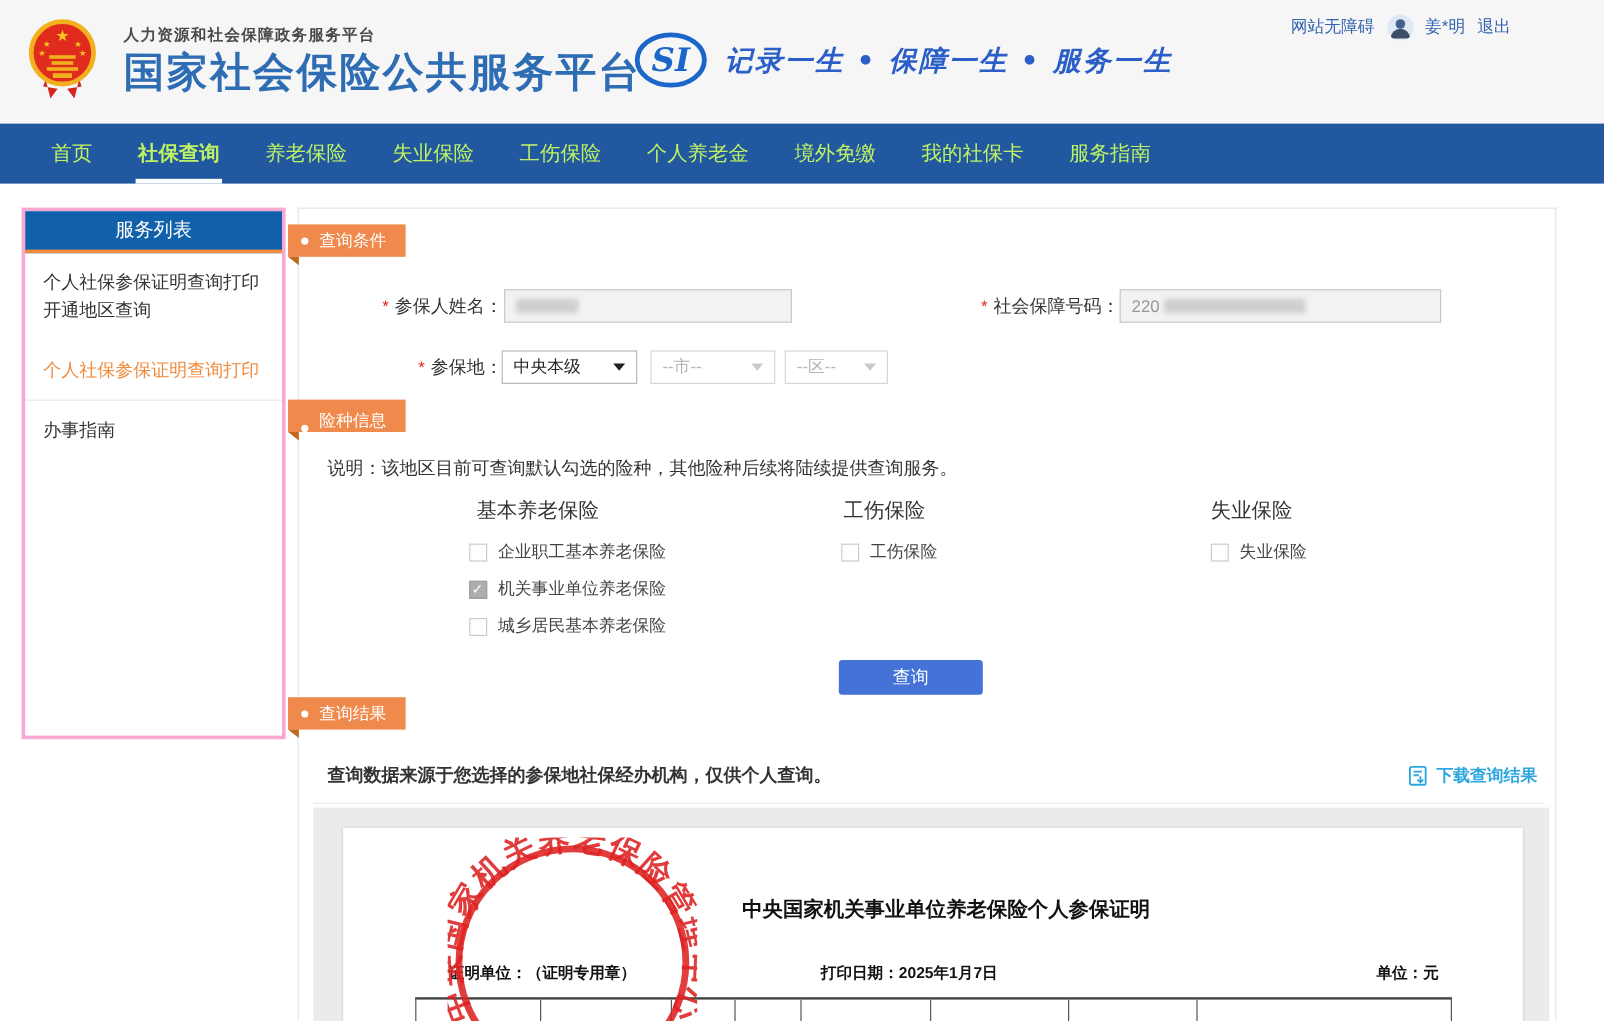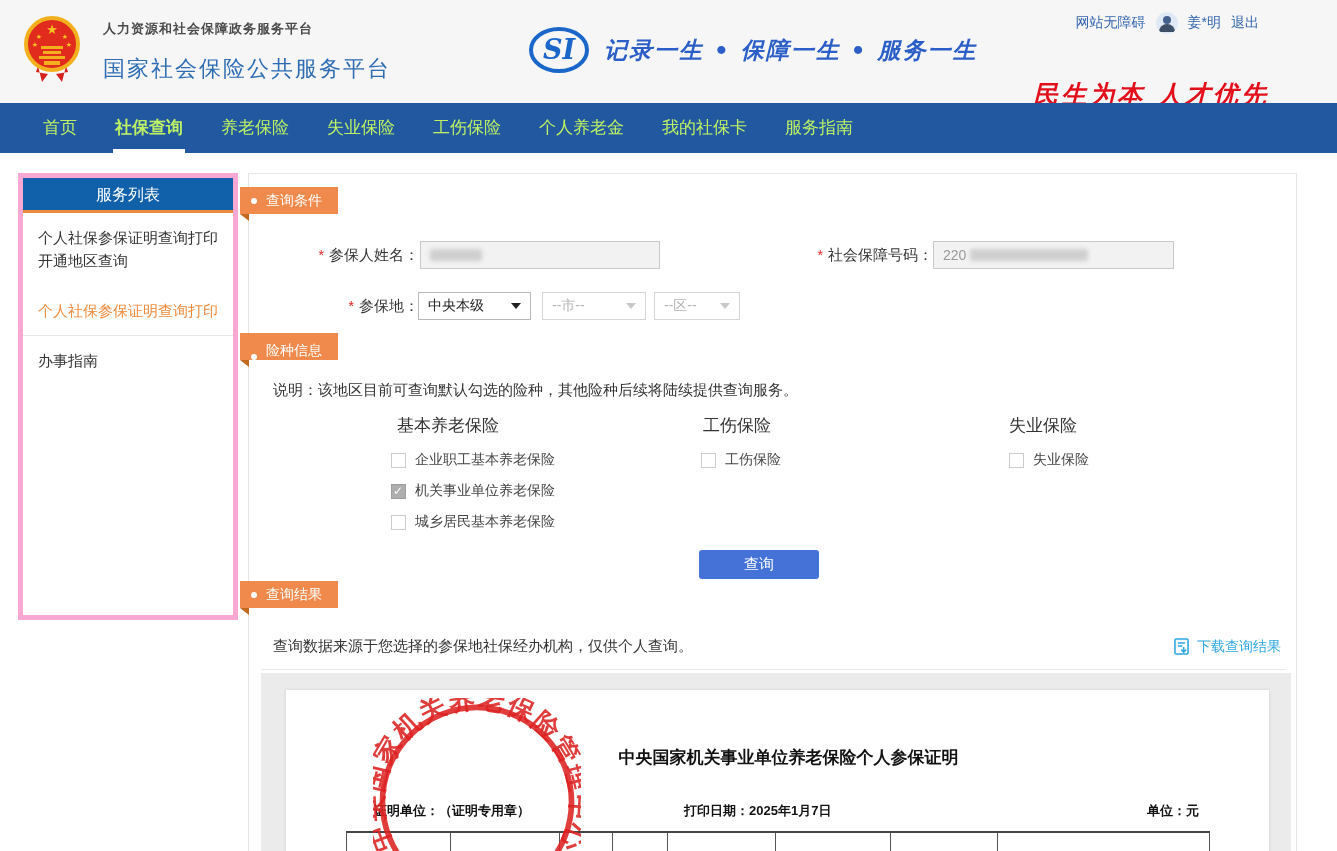--- a/index.html
+++ b/index.html
@@ -5,37 +5,37 @@
   * { margin:0; padding:0; box-sizing:border-box; }
   html,body { width:1337px; height:851px; overflow:hidden; }
   body { font-family:"Liberation Sans","DejaVu Sans",sans-serif; background:#fff; color:#333; }
   .page { position:relative; width:1337px; height:851px; }
 
   
   .header { position:absolute; left:0; top:0; width:1337px; height:103px; background:#f6f6f7; }
   .emblem { position:absolute; left:20px; top:14px; }
   .title-block { position:absolute; left:103px; top:20px; }
   .title-small { font-size:13px; color:#4a4a4a; font-weight:bold; letter-spacing:1px; }
-  .title-big { margin-top:16px; font-size:22px; font-weight:normal; color:#2e6db4; letter-spacing:2px; }
+  .title-big { margin-top:0; font-size:34px; font-weight:bold; color:#2e6db4; letter-spacing:2px; }
   .center-block { position:absolute; left:528px; top:26px; display:flex; align-items:center; gap:14px; }
   .slogan { font-family:"DejaVu Serif",serif; font-style:italic; font-weight:bold; font-size:23px; color:#2b5fc7; letter-spacing:2px; }
   .header-right { position:absolute; right:78px; top:12px; display:flex; flex-direction:column; align-items:flex-end;gap:34px; }
   .links-row { display:flex; align-items:center; gap:10px; font-size:14px; color:#3465af; }
   .links-row a { color:#3465af; text-decoration:none; cursor:pointer; }
   .avatar { width:22px; height:22px; border-radius:50%; background:#e8f0fa; overflow:hidden; display:inline-block; }
   .red-slogan { margin-top:10px; margin-right:-10px; font-family:"DejaVu Serif",serif; font-style:italic; font-weight:bold; font-size:25px; color:#e3101c; letter-spacing:3px; }
 
   
   .nav { position:absolute; left:0; top:103px; width:1337px; height:50px; background:#21589f; display:flex; padding-left:24px; }
   .nav-item { position:relative; color:#bef264; font-size:17px; line-height:50px; padding:0 19px; cursor:pointer; white-space:nowrap; }
   .nav-item.active { font-weight:bold; }
   .nav-item.active::after { content:""; position:absolute; left:16%; bottom:0; width:68%; height:4px; background:#fff; }
 
   
-  .sidebar { position:absolute; left:18px; top:173px; width:220px; background:#fff; border:5px solid #f9a8d4; padding-bottom:230px; }
+  .sidebar { position:absolute; left:18px; top:173px; width:220px; background:#fff; border:3px solid #f9a8d4; padding-bottom:230px; }
   .sidebar-header { height:35px; background:#1160aa; border-bottom:3px solid #f08a3c; color:#fff; font-size:16px; text-align:center; line-height:33px; }
   .sidebar-item { padding:13px 15px; font-size:15px; line-height:1.55; color:#333; cursor:pointer; }
   .sidebar-item.active { color:#f08a3c; }
   .sidebar-item.bordered { border-top:1px solid #e8e8e8; }
 
   
   .main { position:absolute; left:248px; top:173px; width:1049px; height:678px; background:#fff; border:1px solid #e5e5e5; border-bottom:none; }
   .section-tab { position:absolute; left:-9px; height:27px; background:#f08a4c; color:#fff; display:flex; align-items:center; gap:9px; padding:0 16px 0 11px; font-size:14px; }
   .section-tab::before { content:""; position:absolute; left:0; bottom:-7px; width:0; height:0; border-top:7px solid #c1681f; border-left:9px solid transparent; }
   .tab-dot { width:6px; height:6px; border-radius:50%; background:#fff; }
@@ -55,21 +55,21 @@
   .cb-col-1 { left:142px; } .cb-col-2 { left:452px; } .cb-col-3 { left:760px; }
   .cb-head { font-size:17px; color:#333; margin:0 0 14px 6px; }
   .cb-row { display:flex; align-items:center; gap:9px; margin-bottom:13px; cursor:pointer; }
   .cb-box { width:15px; height:15px; border:1px solid #ccc; background:#fff; position:relative; }
   .cb-box.checked { background:#aeaeae; border-color:#9d9d9d; }
   .cb-box.checked::after { content:"✓"; position:absolute; left:1px; top:-1px; color:#fff; font-size:12px; font-weight:bold; }
   .cb-label { font-size:14px; color:#444; }
 
   .query-btn { position:absolute; left:450px; top:376px; width:120px; height:29px; background:#4472d6; border:none; border-radius:3px; color:#fff; font-size:15px; cursor:pointer; font-family:inherit; }
 
-  .source-row { position:absolute; left:24px; top:462px; width:1008px; display:flex; justify-content:space-between; align-items:center; }
+  .source-row { position:absolute; left:24px; top:462px; width:1008px; display:flex; justify-content:space-between; align-items:center;font-weight:bold; }
   .source-note { font-size:15px; color:#333; }
   .download-link { display:flex; align-items:center; gap:5px; color:#2ea7e0; font-size:14px; text-decoration:none; cursor:pointer; }
 
   .panel-divider { position:absolute; left:12px; top:495px; width:1025px; border-top:1px solid #e8e8e8; }
   .cert-panel { position:absolute; left:12px; top:499px; width:1030px; height:179px; background:#ebebeb; overflow:hidden; }
   .cert-paper { position:absolute; left:25px; top:17px; width:983px; height:300px; background:#fff; box-shadow:0 0 3px rgba(0,0,0,.12); }
   .stamp { position:absolute; left:87px; top:8px; pointer-events:none; }
   .cert-title { position:absolute; left:0; top:56px; width:983px; text-align:center; font-size:17px; font-weight:bold; color:#111;padding-left:22px; }
   .cert-meta { position:absolute; left:0; top:112px; width:983px; display:flex; font-size:13px; font-weight:bold; color:#111; }
   .cert-issuer { position:absolute; left:88px; }
@@ -118,31 +118,31 @@
         <span class="avatar">
           <svg width="22" height="22" viewBox="0 0 22 22">
             <circle cx="11" cy="11" r="11" fill="#dfe9f5"></circle>
             <circle cx="11" cy="8" r="4" fill="#46608c"></circle>
             <path d="M3 20 a8 8 0 0 1 16 0 z" fill="#3d4f66"></path>
           </svg>
         </span>
         <a>姜*明</a>
         <a>退出</a>
       </div>
-      <div class="red-slogan">民生为本 人才优先</div>
     </div>
   </div>
 
   <div class="nav">
     <div class="nav-item">首页</div>
     <div class="nav-item active">社保查询</div>
     <div class="nav-item">养老保险</div>
     <div class="nav-item">失业保险</div>
     <div class="nav-item">工伤保险</div>
     <div class="nav-item">个人养老金</div>
+    <div class="nav-item">境外免缴</div>
     <div class="nav-item">我的社保卡</div>
     <div class="nav-item">服务指南</div>
   </div>
 
   <div class="sidebar">
     <div class="sidebar-header">服务列表</div>
     <div class="sidebar-item">个人社保参保证明查询打印开通地区查询</div>
     <div class="sidebar-item active">个人社保参保证明查询打印</div>
     <div class="sidebar-item bordered">办事指南</div>
   </div>
@@ -153,21 +153,21 @@
       <span class="tab-dot"></span>
       <span>查询条件</span>
     </div>
 
     <div class="form-label" style="left:0; top:67px;"><span class="req">*</span><span>参保人姓名：</span></div>
     <div class="ipt" style="left:171px; top:67px; width:240px;">
         <span class="blur-blob" style="width:52px;"></span>
       </div>
 
     <div class="form-label" style="left:507px; top:67px; width:177px;"><span class="req">*</span><span>社会保障号码：</span></div>
-    <div class="ipt" style="left:684px; top:67px; width:241px;">
+    <div class="ipt" style="left:684px; top:67px; width:268px;">
         <span>220</span>
         <span class="blur-blob" style="width:118px; margin-left:4px;"></span>
       </div>
 
     <div class="form-label" style="left:0; top:118px;"><span class="req">*</span><span>参保地：</span></div>
     <div class="sel" style="left:169px; top:118px; width:113px;">
         <span>中央本级</span>
         <span class="chev"></span>
       </div>
     <div class="sel disabled" style="left:293px; top:118px; width:104px;">

